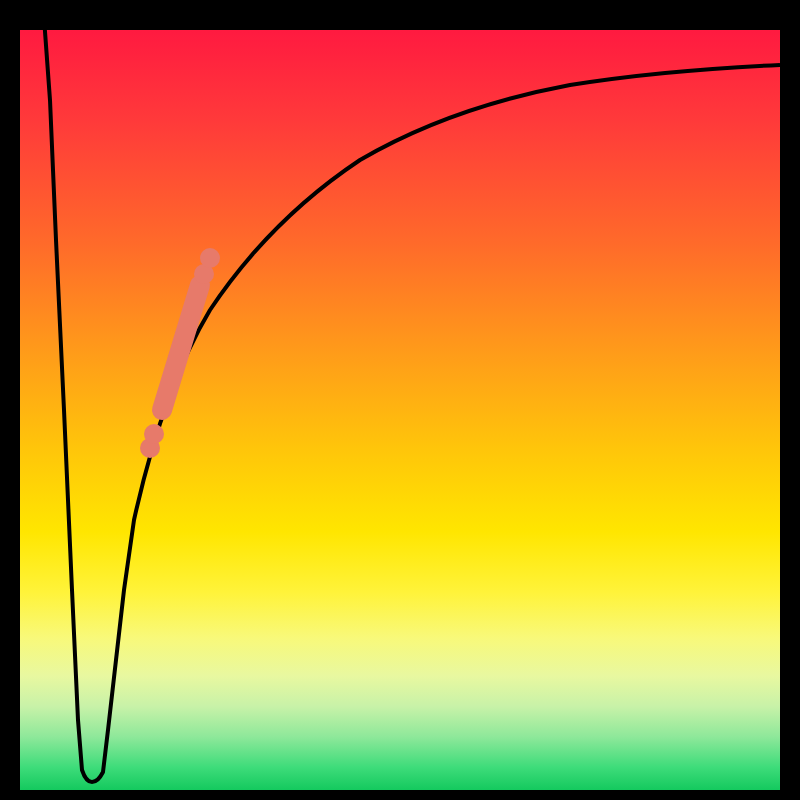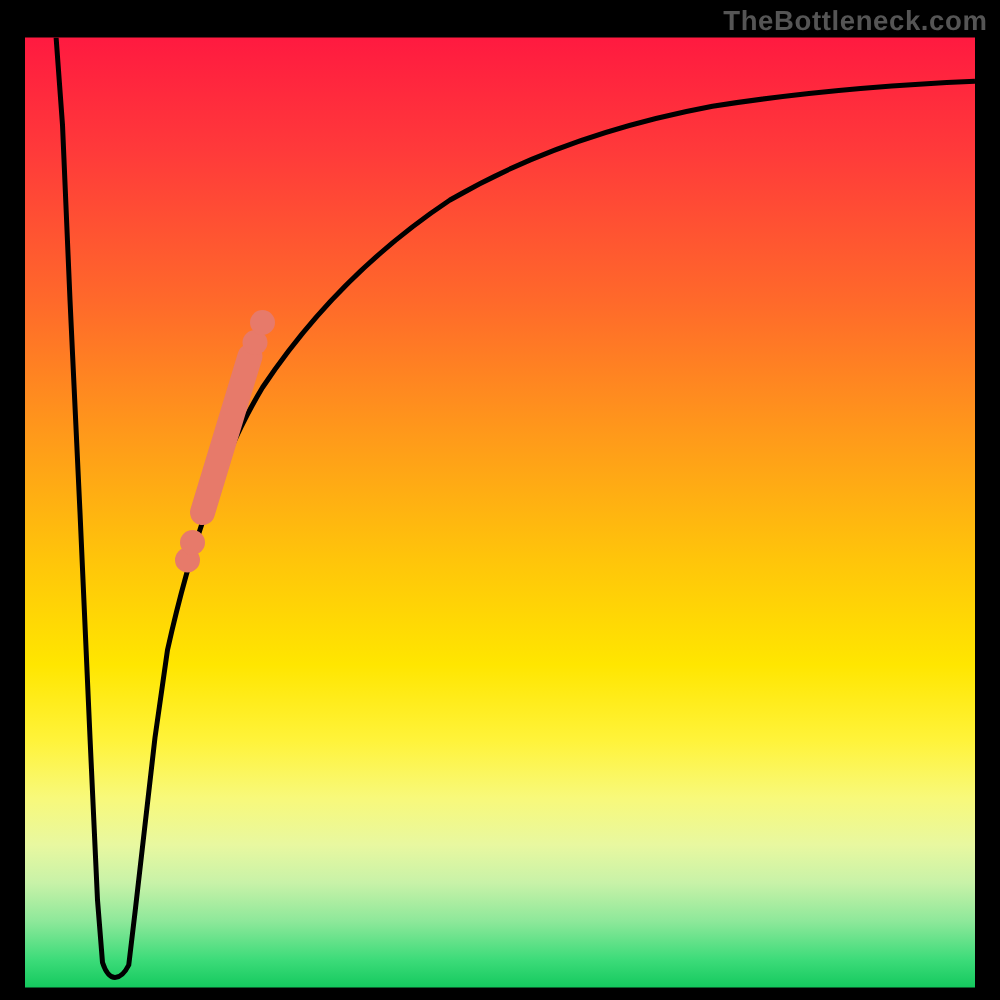--- a/index.html
+++ b/index.html
@@ -69,21 +69,20 @@
   .salmon-seg {
     stroke: #e77a6a;
     stroke-width: 20;
     stroke-linecap: round;
   }
 </style>
 </head>
 <body>
 
 <div class="frame">
-  <div class="watermark">TheBottleneck.com</div>
 
   <div class="plot-area">
     <svg class="curve" viewBox="0 0 760 760" preserveAspectRatio="none">
 
       <path class="curve-path" d="M 24 -12
                L 30 70
                L 36 210
                L 44 380
                L 52 560
                L 58 690

